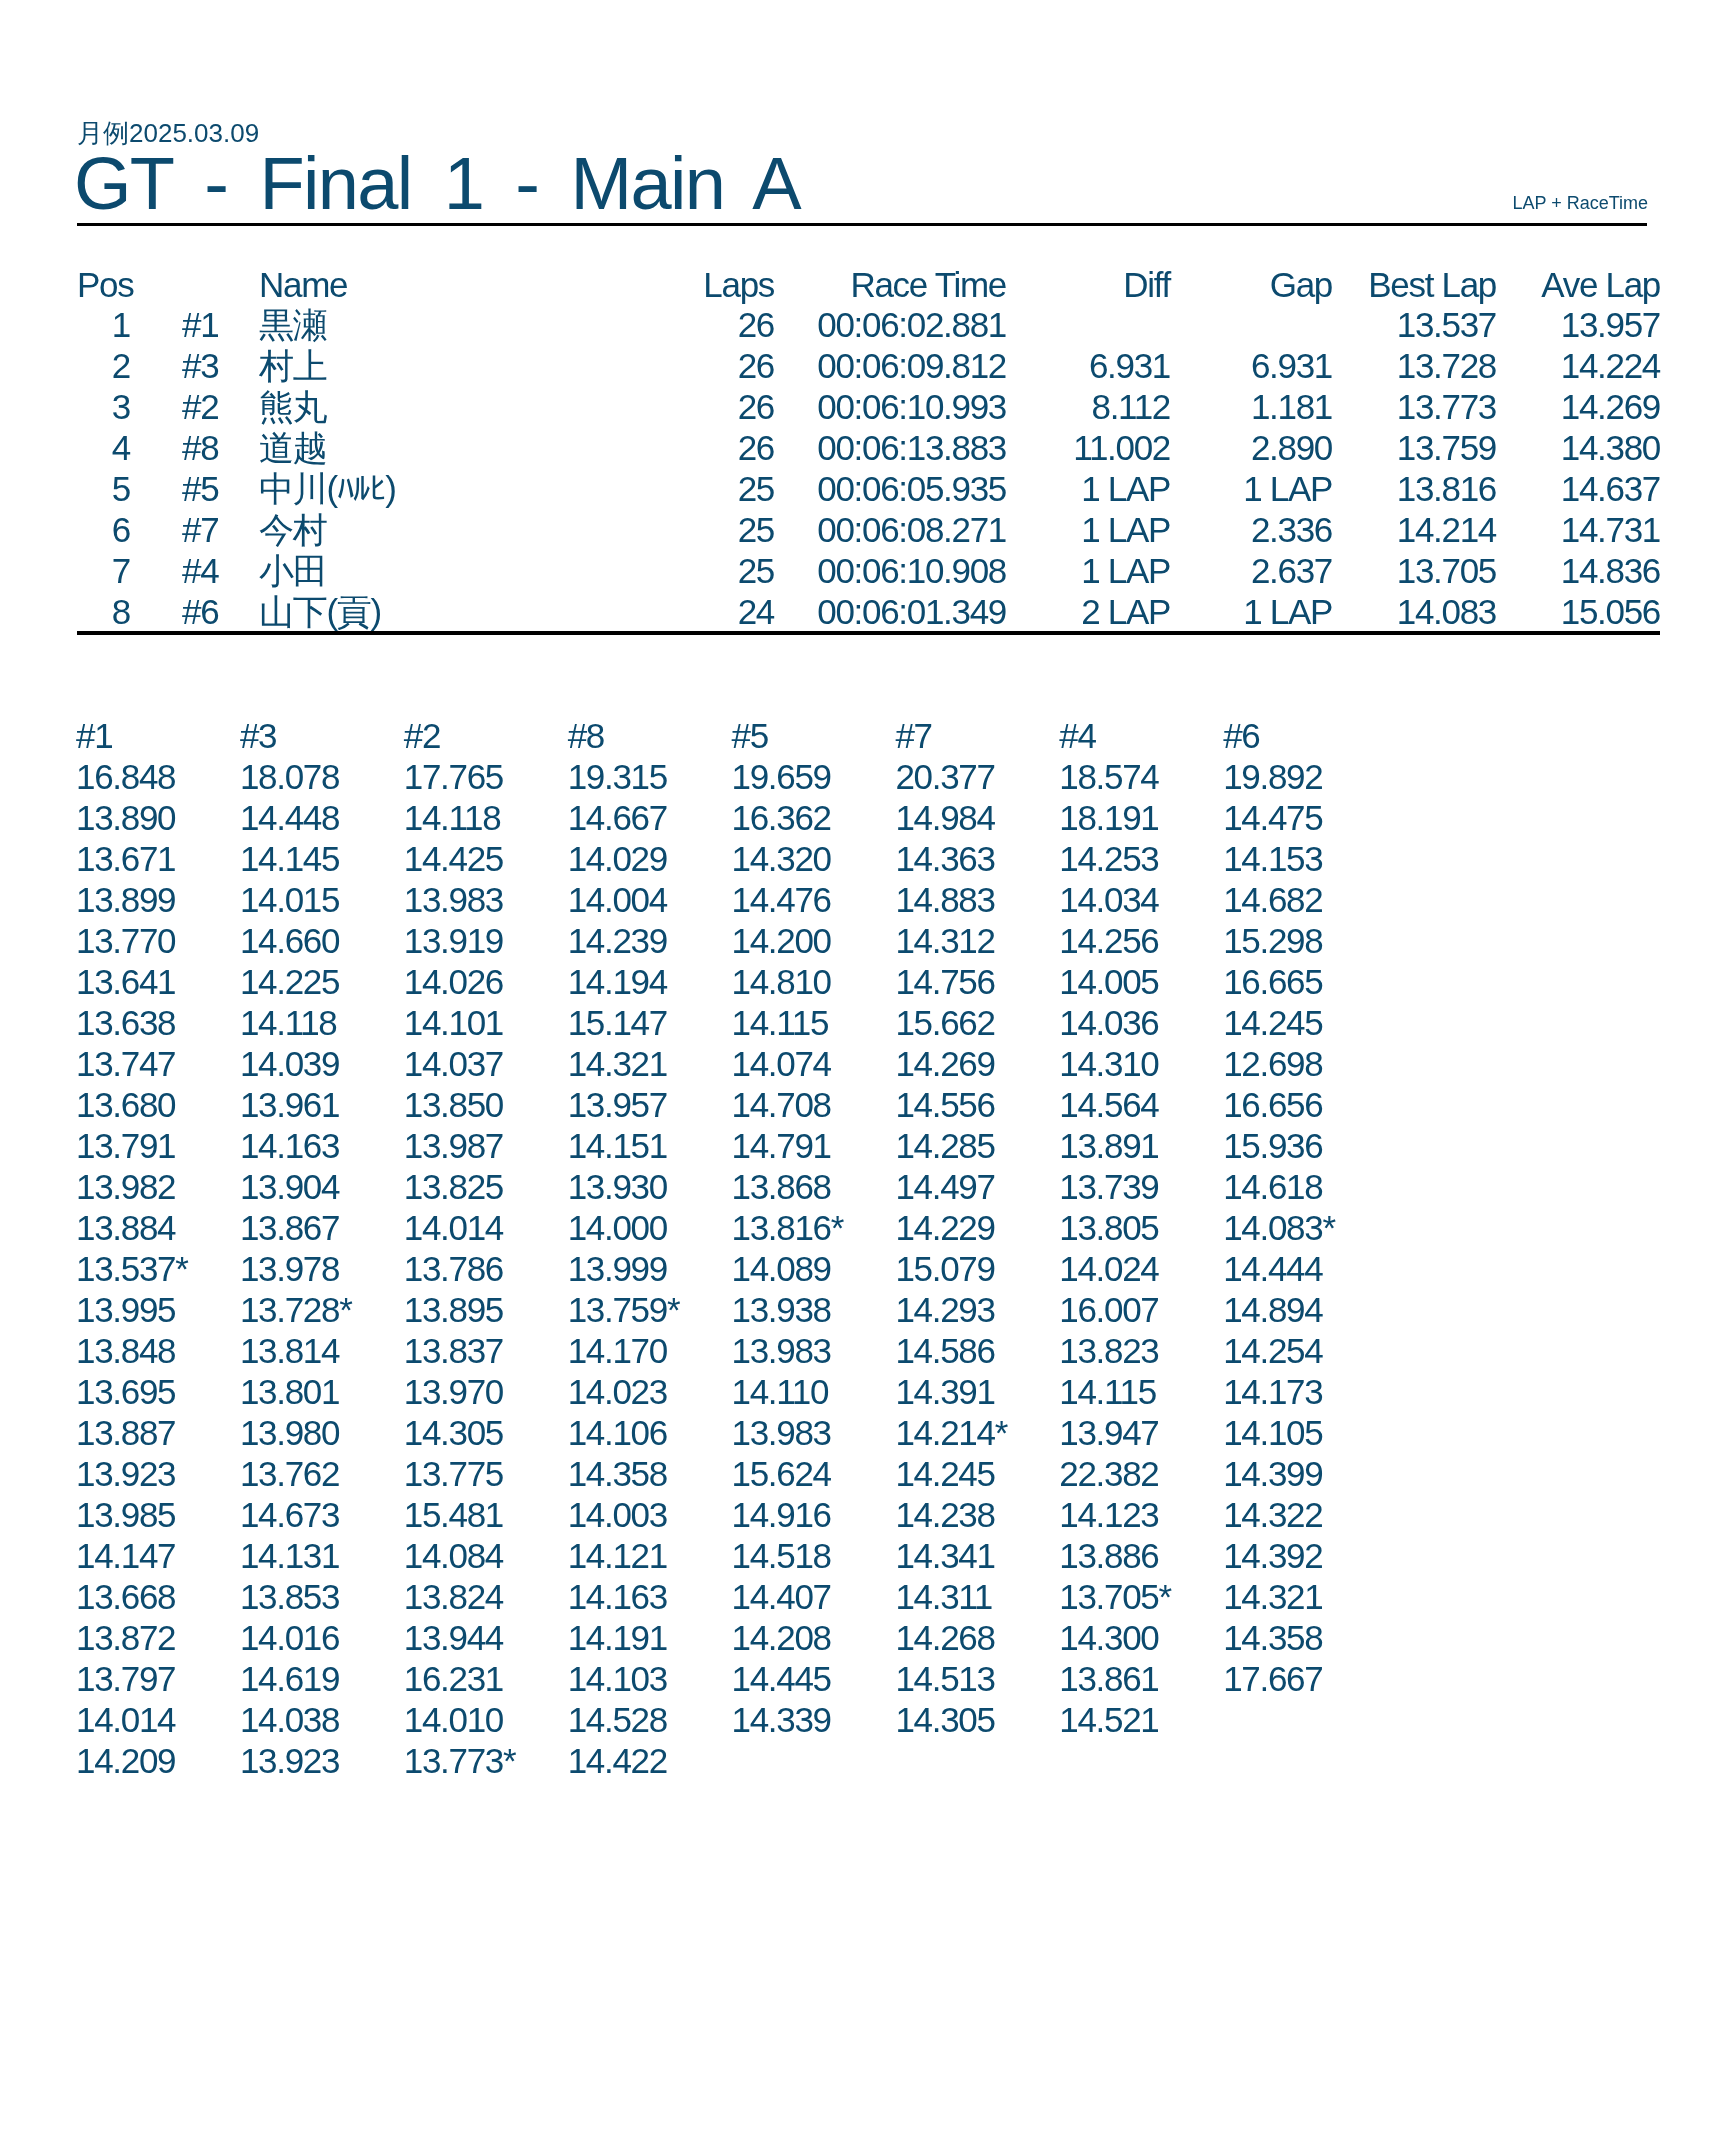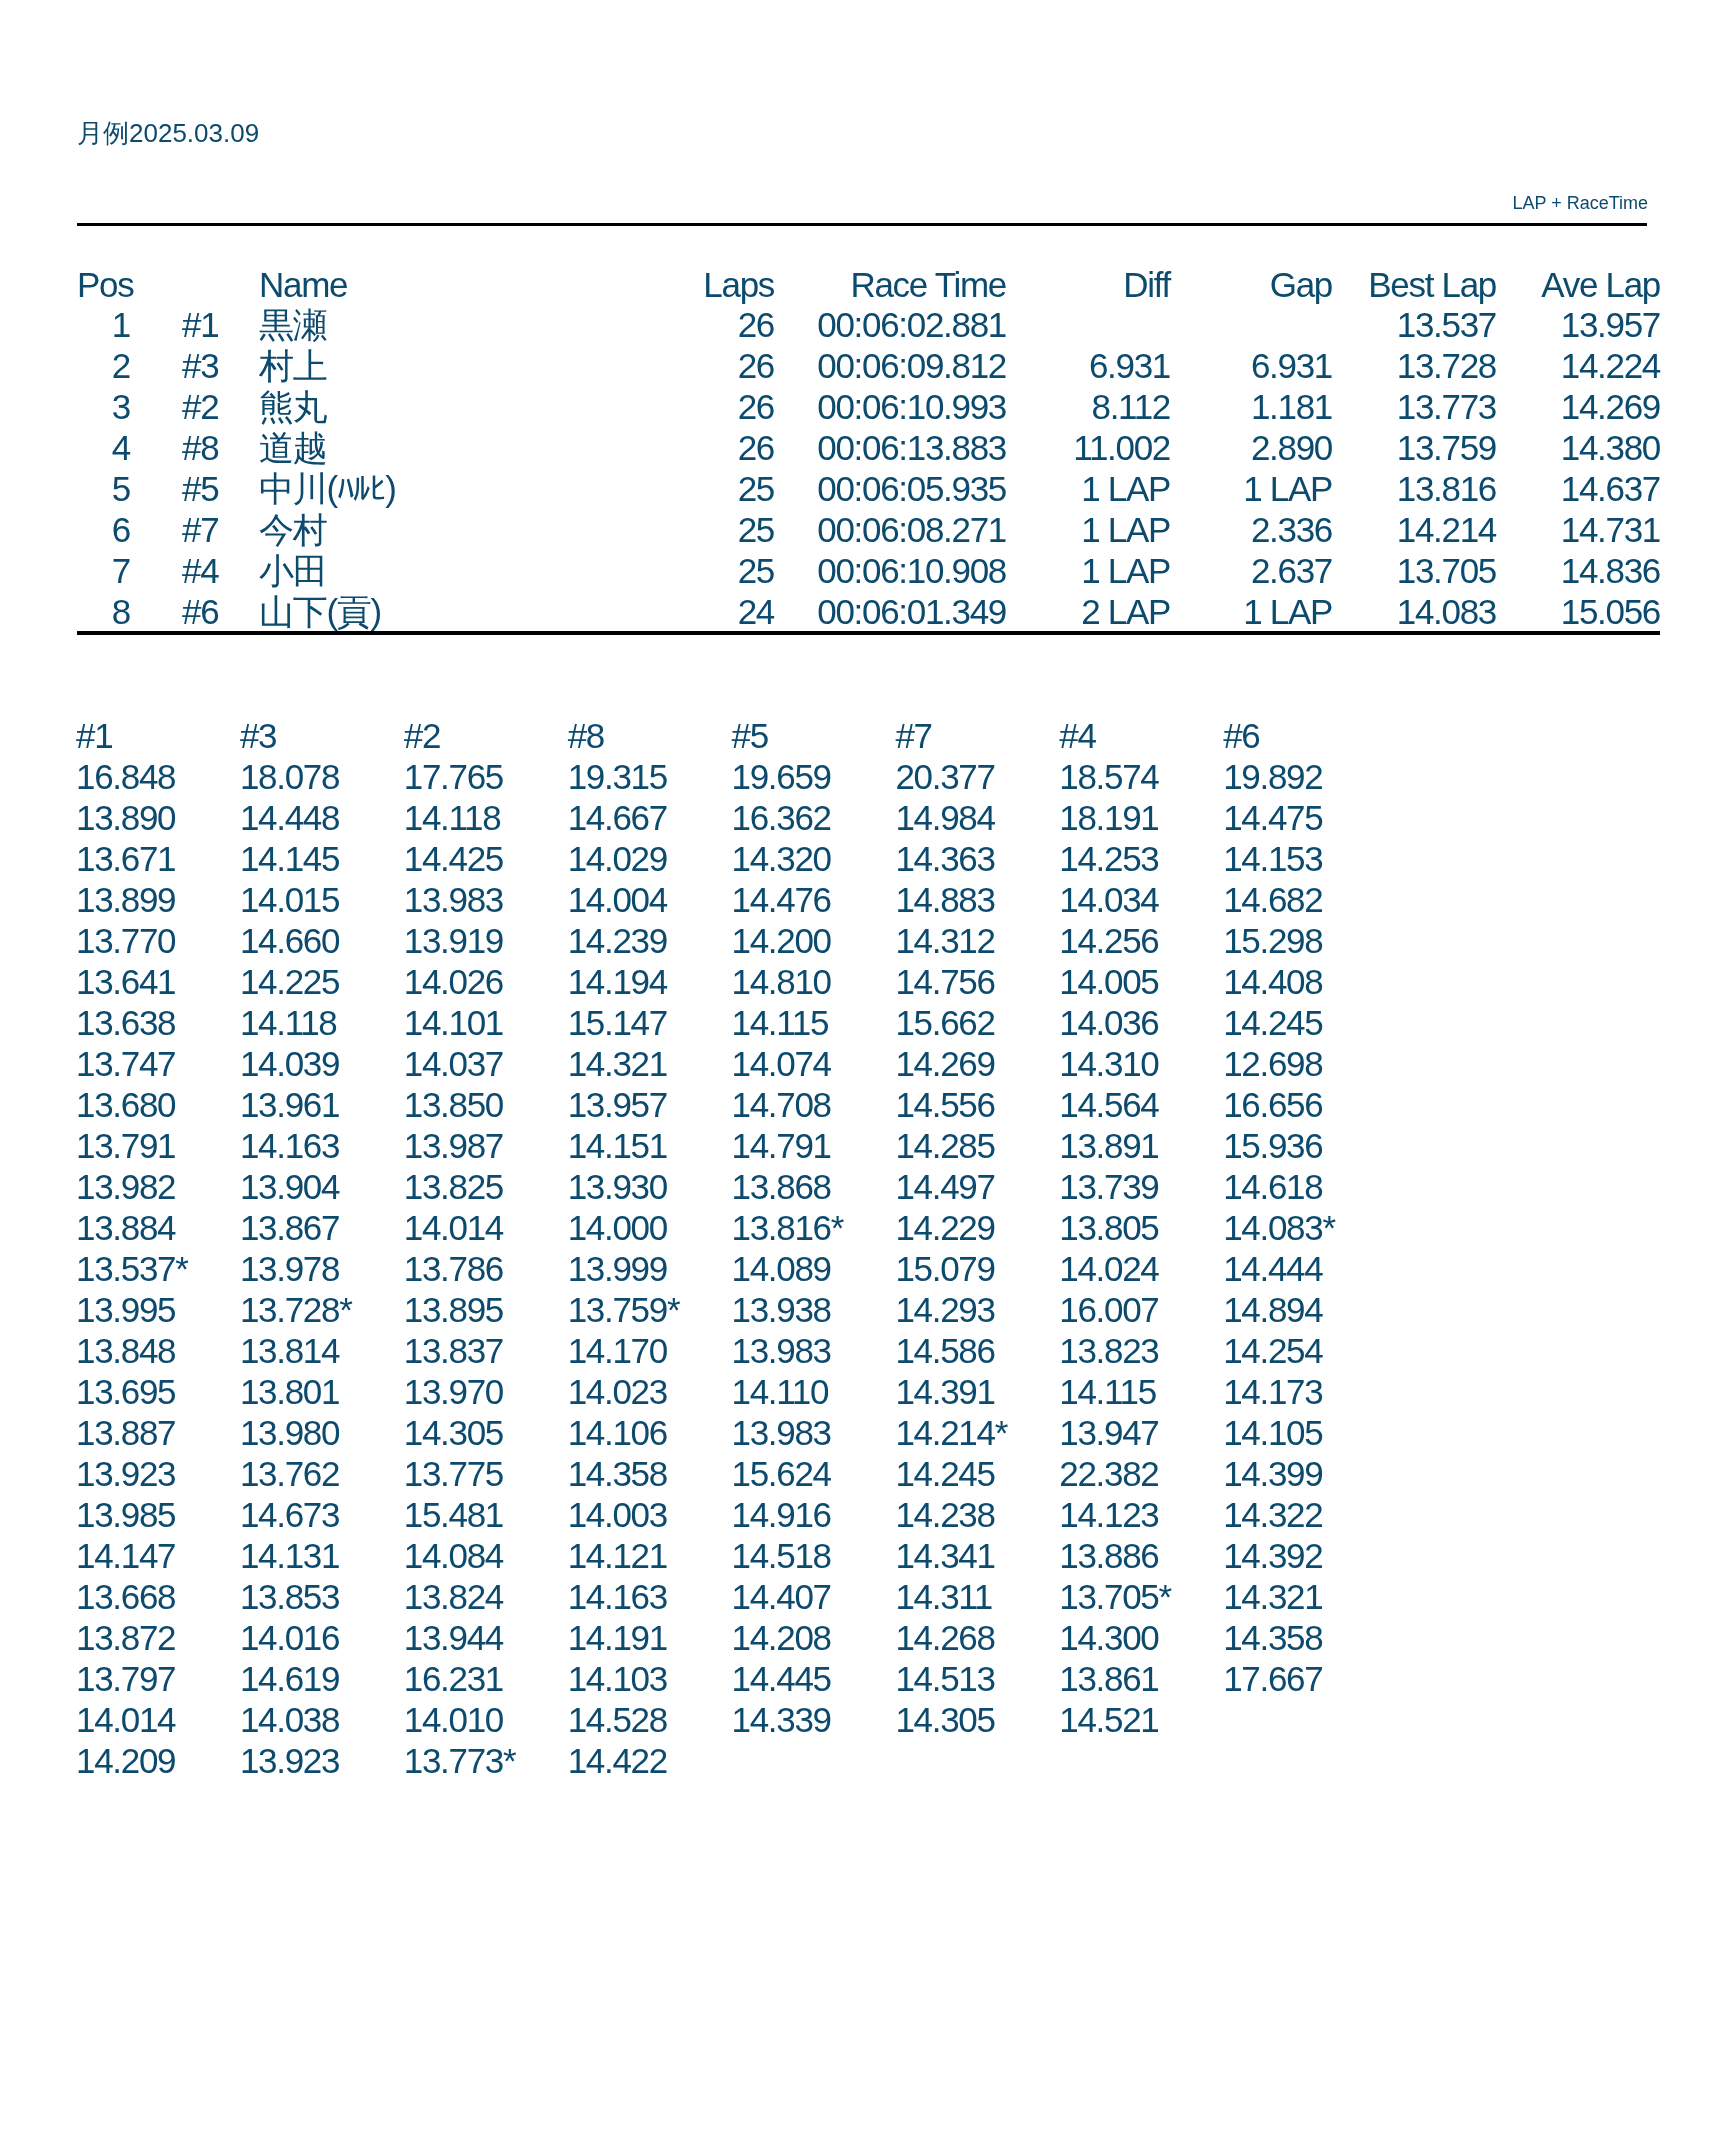--- a/index.html
+++ b/index.html
@@ -70,20 +70,21 @@
     width: 1311px;
   }
   .lap-table th, .lap-table td { text-align: left; }
 </style>
 </head>
 <body>
 
 <div class="page">
 
   <div class="race-date">月例2025.03.09</div>
+  <div class="race-title">GT - Final 1 - Main A</div>
   <div class="timing-note">LAP + RaceTime</div>
 
   <div class="rule rule-title"></div>
 
   <table class="results-table">
     <colgroup>
       <col style="width:53px">
         <col style="width:129px">
         <col style="width:328px">
       <col style="width:187px">
@@ -265,21 +266,21 @@
           <td class="">15.298</td>
         </tr>
         <tr>
           <td class="">13.641</td>
           <td class="">14.225</td>
           <td class="">14.026</td>
           <td class="">14.194</td>
           <td class="">14.810</td>
           <td class="">14.756</td>
           <td class="">14.005</td>
-          <td class="">14.408</td>
+          <td class="">16.665</td>
         </tr>
         <tr>
           <td class="">13.638</td>
           <td class="">14.118</td>
           <td class="">14.101</td>
           <td class="">15.147</td>
           <td class="">14.115</td>
           <td class="">15.662</td>
           <td class="">14.036</td>
           <td class="">14.245</td>

